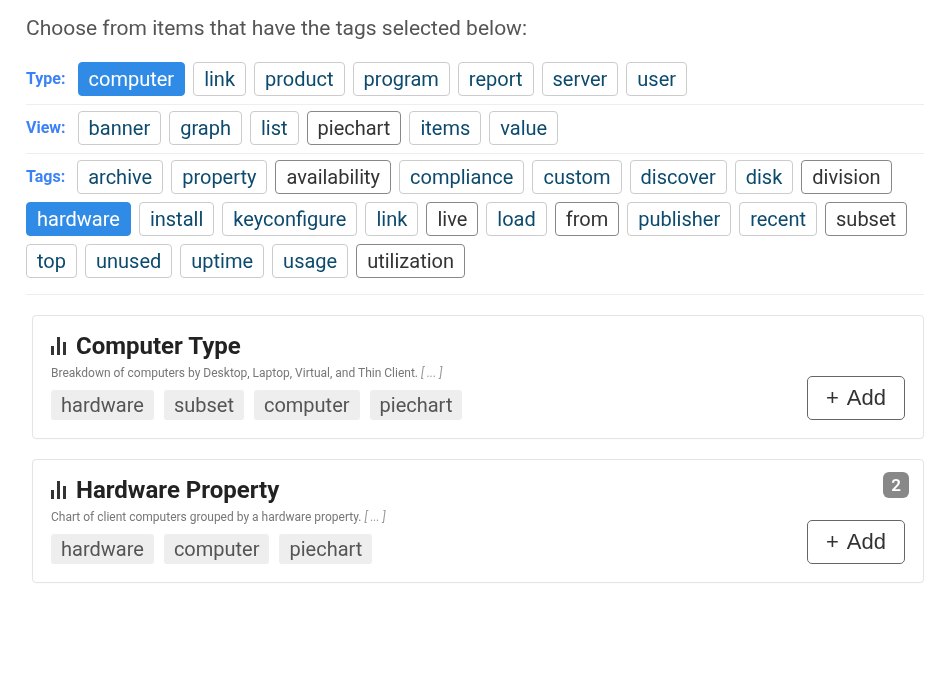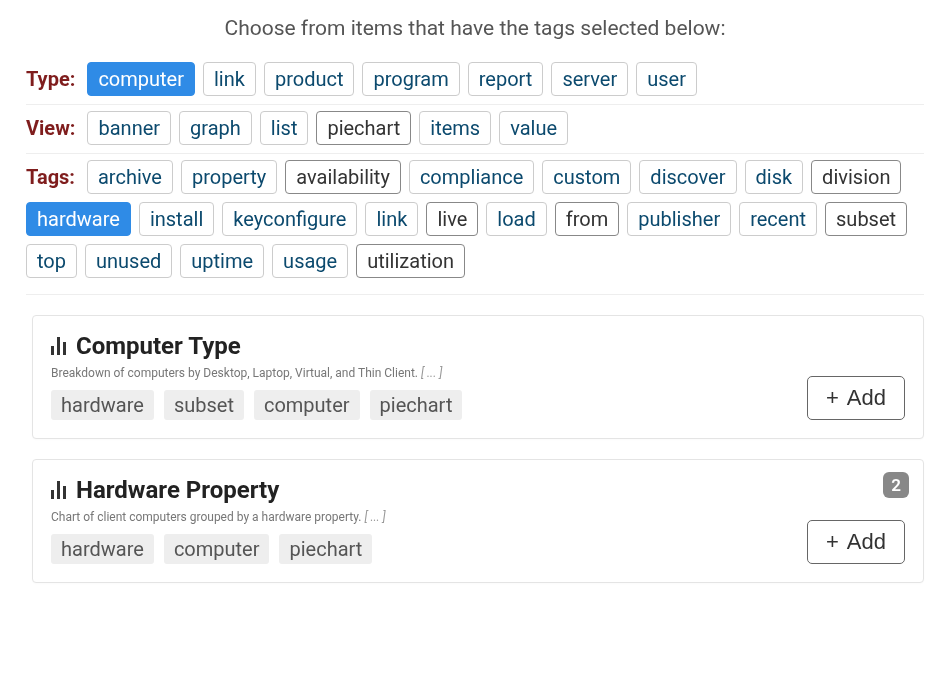--- a/index.html
+++ b/index.html
@@ -14,37 +14,36 @@
       background: #fff;
       color: #333;
       padding: 16px 26px 16px 26px;
       font-size: 20px;
     }
     .instruction {
       color: #555;
       font-size: 21px;
       margin-bottom: 16px;
       font-weight: 400;
-      text-align: center;
     }
     .filter-section {
       display: flex;
       align-items: flex-start;
       flex-wrap: wrap;
       gap: 6px 6px;
       padding: 6px 0 8px 0;
       border-bottom: 1px solid #eee;
     }
     .filter-section:last-of-type {
       border-bottom: none;
     }
     .filter-label {
       font-weight: 700;
-      color: #7f1d1d;
-      font-size: 20px;
+      color: #3b82f6;
+      font-size: 16px;
       margin-right: 4px;
       line-height: 34px;
     }
     .tag {
       display: inline-flex;
       align-items: center;
       padding: 3px 10px;
       border: 1px solid #ccc;
       border-radius: 4px;
       font-size: 20px;

